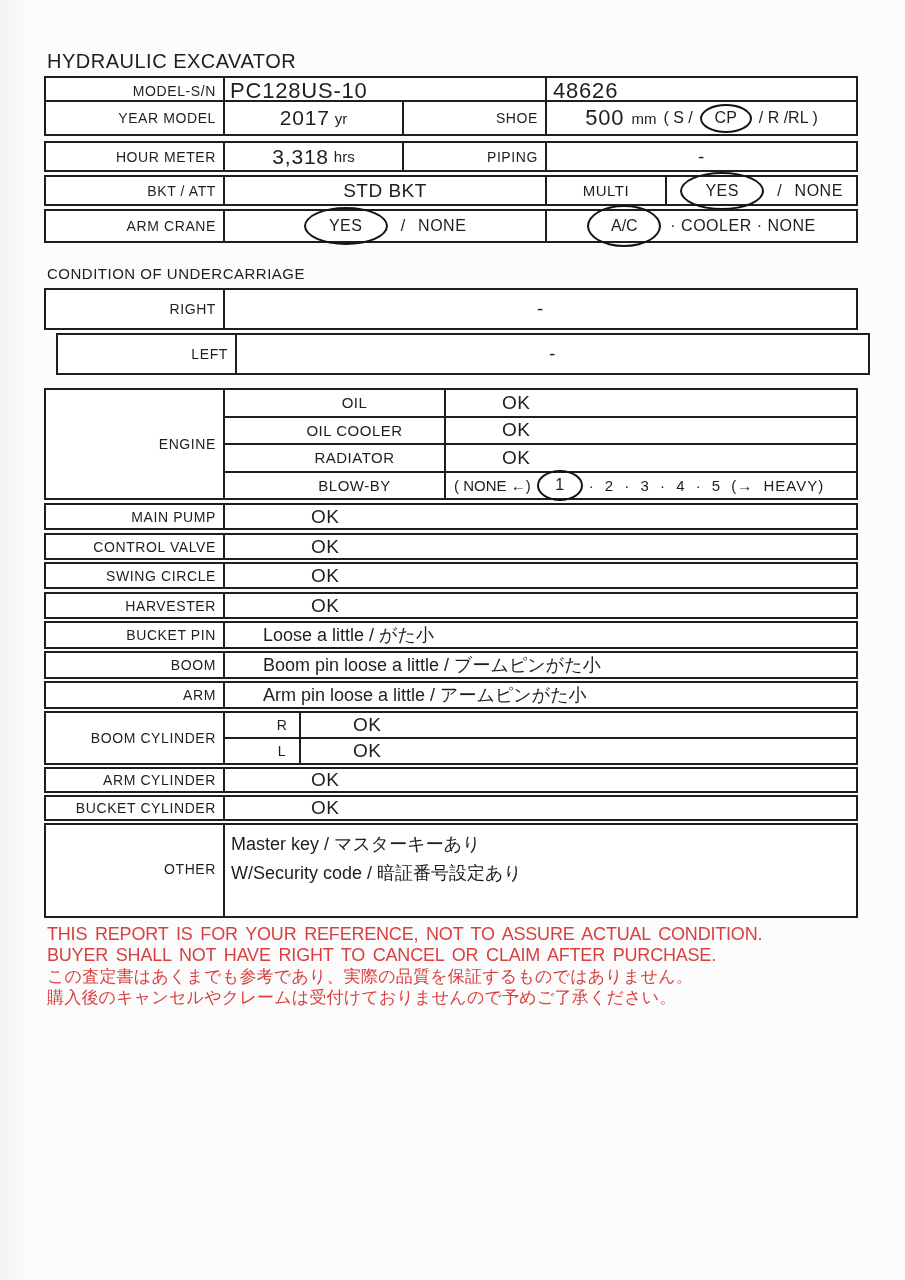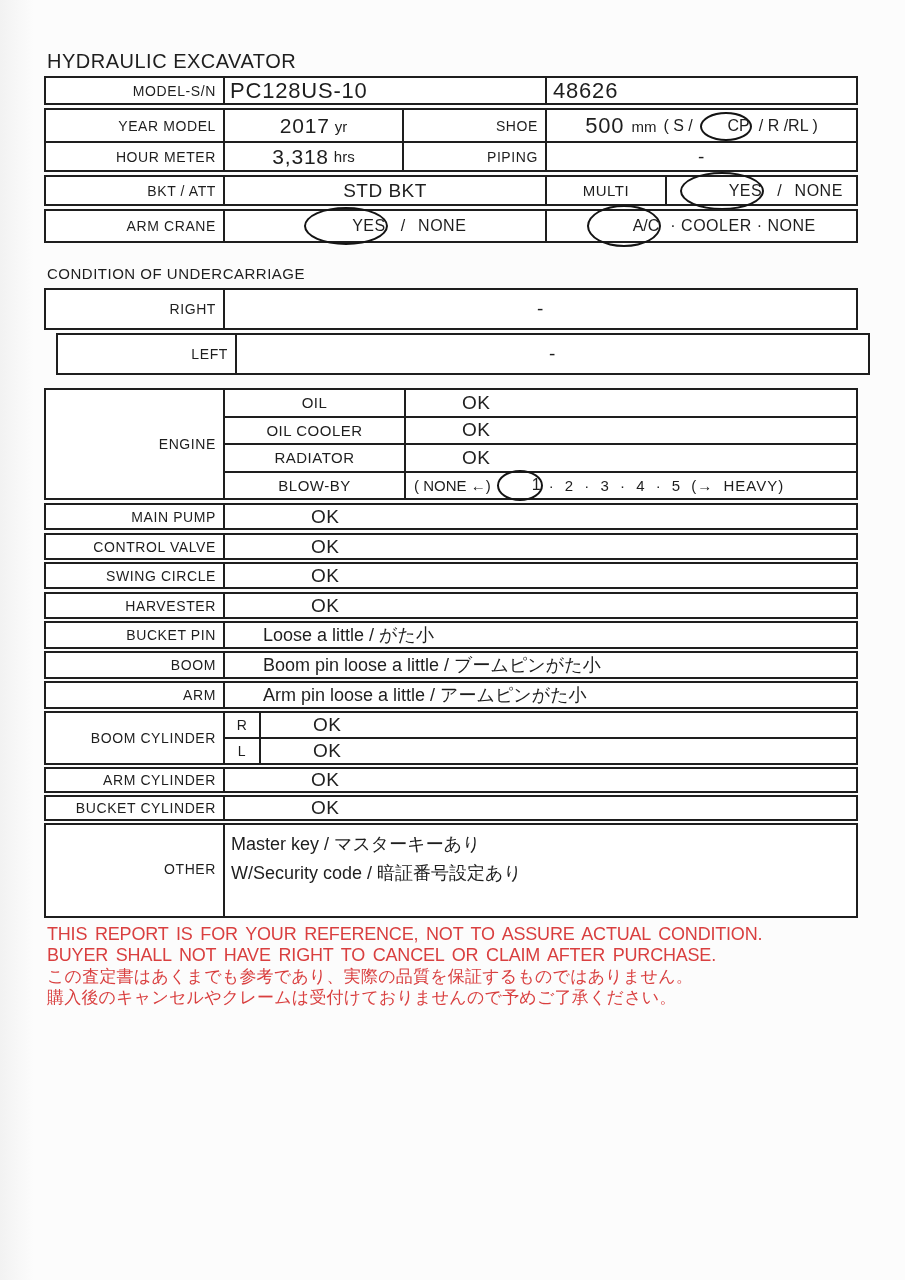--- a/index.html
+++ b/index.html
@@ -31,29 +31,29 @@
   .w-multi{width:120px;}
   .grow{flex:1;}
   .big{font-size:22px;letter-spacing:.8px;}
   .unit{font-size:15px;margin-left:5px;}
   .paren{font-size:16px;white-space:nowrap;}
   .val{font-size:19px;letter-spacing:.5px;}
   .val-sm{font-size:18px;}
   .slashsep{font-size:16px;}
   .yesno{font-size:16px;letter-spacing:.5px;}
 
-  .circ{display:inline-flex;align-items:center;justify-content:flex-end;
+  .circ{display:inline-flex;align-items:center;justify-content:center;
     border:2.5px solid #141414;border-radius:50%;box-sizing:border-box;flex:none;}
   .circ-cp{width:52px;height:29px;margin:-5px 0;font-size:16px;}
   .circ-yes{width:84px;height:38px;margin:-8px 0;font-size:16px;letter-spacing:.5px;}
   .circ-ac{width:74px;height:42px;margin:-10px 0;font-size:16px;}
   .circ-one{width:46px;height:31px;margin:-5px 0;font-size:16px;}
 
   .vstack{display:flex;flex-direction:column;flex:1;}
-  .vstack .subrow{flex:1;display:flex;}
+  .vstack .subrow{flex:1;display:flex;padding-left:40px;}
   .vstack .subrow + .subrow{border-top:2px solid var(--ink);}
   .sub-name{width:179px;display:flex;align-items:center;justify-content:center;
     font-size:15px;letter-spacing:.5px;box-sizing:border-box;}
   .sub-val{flex:1;display:flex;align-items:center;border-left:2px solid var(--ink);
     padding-left:56px;box-sizing:border-box;}
   .blowby-val{flex:1;display:flex;align-items:center;border-left:2px solid var(--ink);
     padding-left:8px;gap:6px;box-sizing:border-box;font-size:15px;white-space:nowrap;}
   .blowby-post{word-spacing:5px;letter-spacing:1px;}
 
   .okcell{flex:1;display:flex;align-items:center;border-left:2px solid var(--ink);
@@ -81,21 +81,21 @@
   <div class="box" style="top:76px;height:29px;">
     <div class="cell lbl w-label">MODEL-S/N</div>
     <div class="cell w-bc bl" style="padding-left:5px;">
       <span class="big">PC128US-10</span>
     </div>
     <div class="cell grow bl" style="padding-left:6px;">
       <span class="big">48626</span>
     </div>
   </div>
 
-  <div class="box" style="top:108px;height:36px;">
+  <div class="box" style="top:100px;height:36px;">
     <div class="cell lbl w-label">YEAR MODEL</div>
     <div class="cell ctr w-b bl">
       <span class="big" style="font-size:21px;">2017</span>
       <span class="unit">yr</span>
     </div>
     <div class="cell lbl w-c bl">SHOE</div>
     <div class="cell ctr grow bl" style="gap:7px;">
       <span class="big">500</span>
       <span class="paren" style="font-size:15px;">mm</span>
       <span class="paren">( S /</span>

